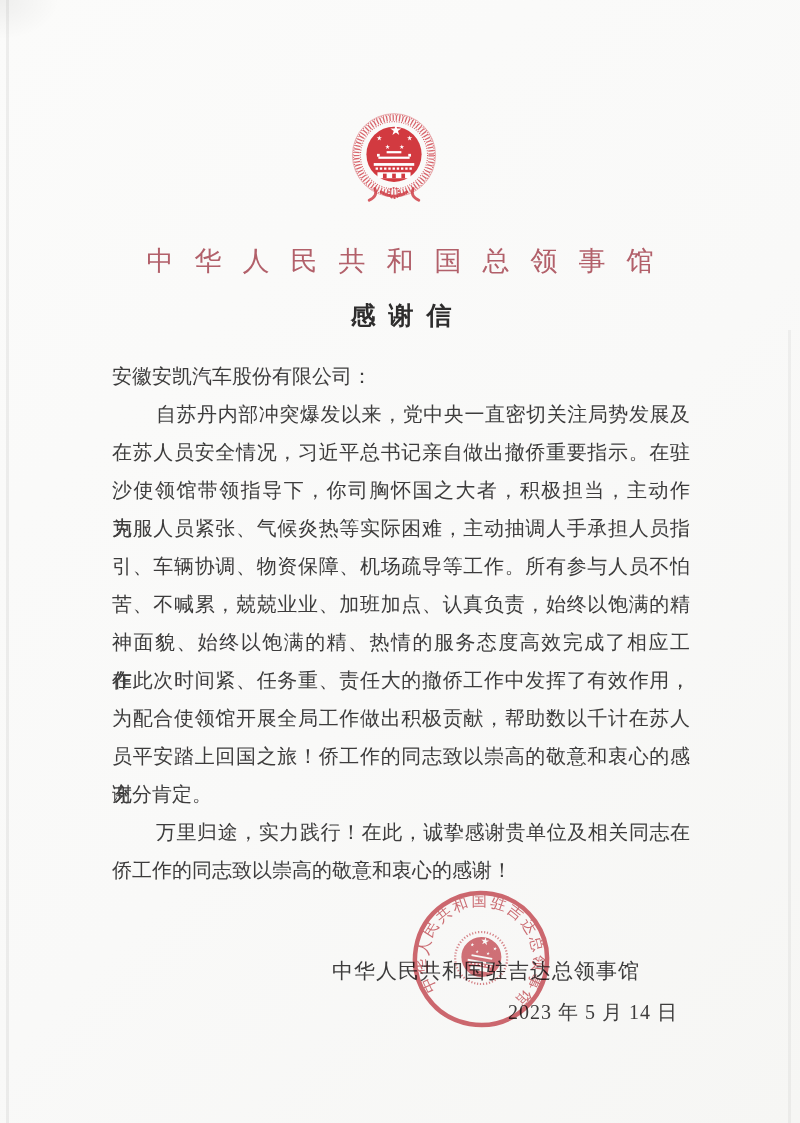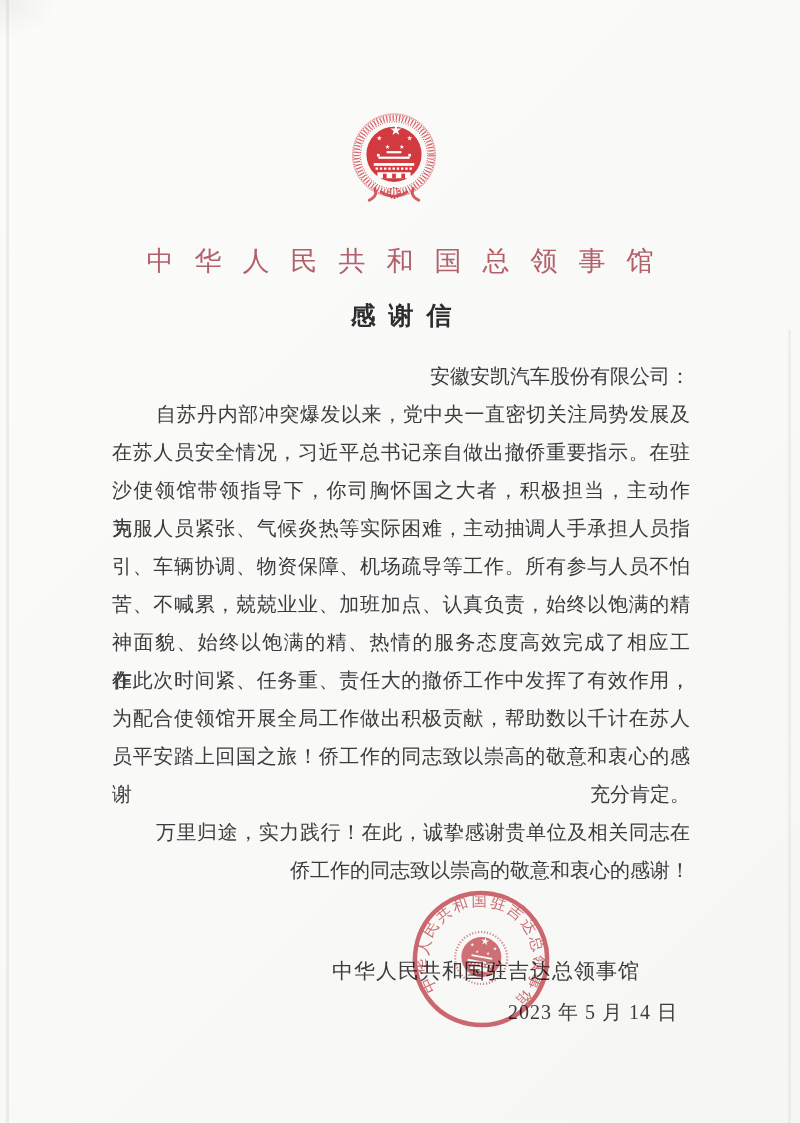--- a/index.html
+++ b/index.html
@@ -55,21 +55,20 @@
   .body-text {
     position: absolute; left: 112px; top: 357px; width: 578px;
     font-size: 20px;
     color: #3d3c3c;
     font-family: "Liberation Serif", "DejaVu Serif", serif;
   }
   .line {
     height: 38px;
     line-height: 38px;
     white-space: nowrap;
-    text-align: right;
   }
   .line.justify {
     white-space: normal;
     text-align: justify;
     text-align-last: justify;
   }
   .line.indent { text-indent: 2.2em; }
 
   .signature {
     position: absolute; top: 957px; right: 160px;

